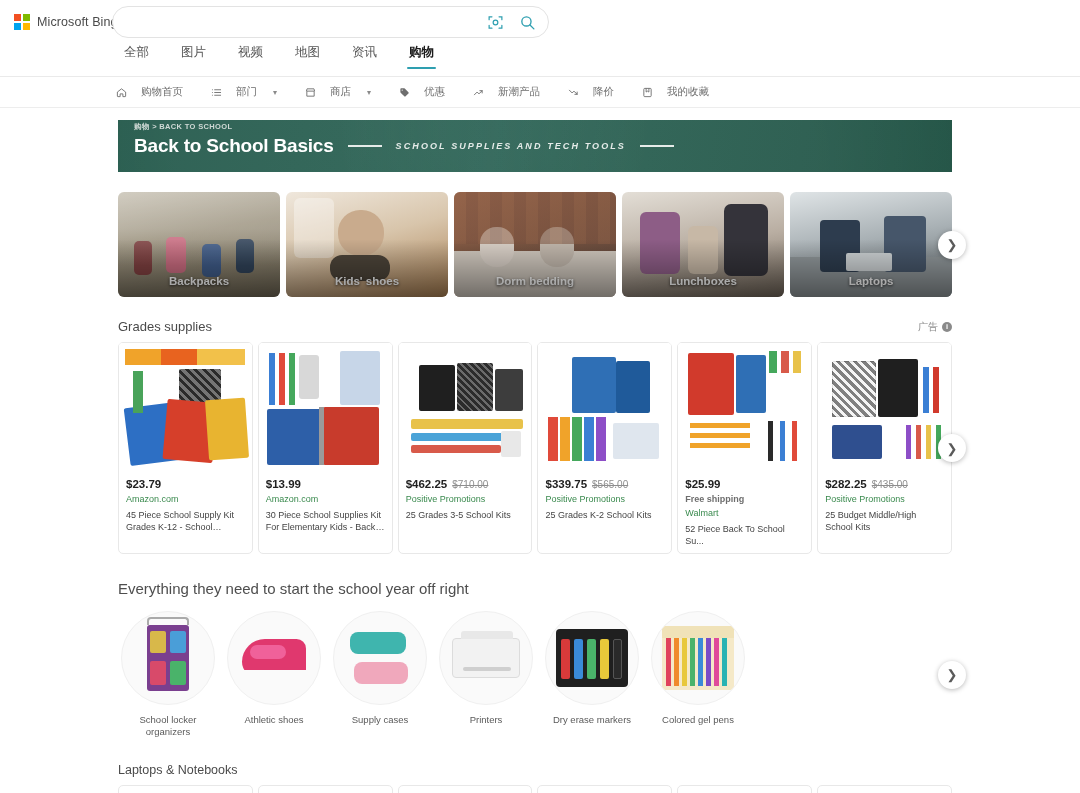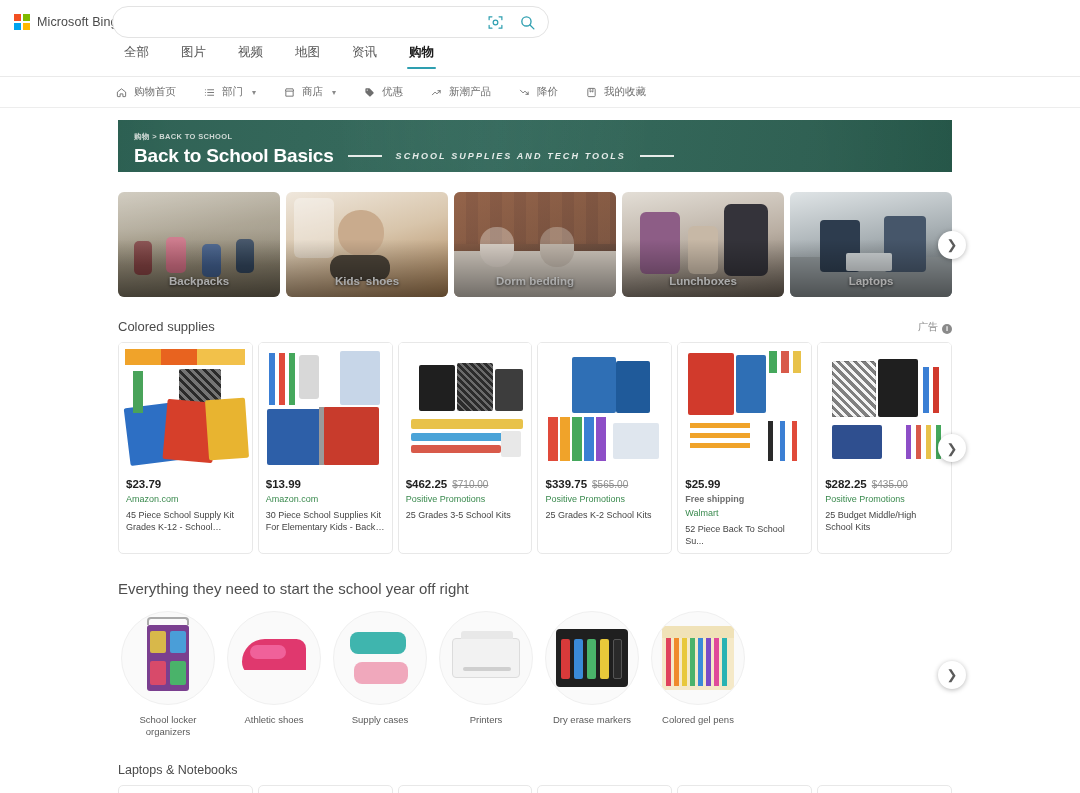--- a/index.html
+++ b/index.html
@@ -74,34 +74,34 @@
   .header-rule { height: 1px; background: #eaeaea; width: 100%; margin-top: 2px; }
 
   
   .shopnav {
     height: 30px;
     display: flex; align-items: center;
     padding-left: 116px;
     gap: 0;
   }
   .shopnav-item {
-    display: flex; align-items: center; gap: 7px;
+    display: flex; align-items: center; gap: 14px;
     font-size: 10.5px; color: #6e6e6e;
     margin-right: 28px; cursor: pointer; white-space: nowrap;
   }
   .shopnav-item svg { display: block; }
   .caret { font-size: 8px; color: #8a8a8a; margin-left: 2px; }
   .shop-rule { height: 1px; background: #ededed; width: 100%; }
 
   .banner {
     margin: 12px 0 0 118px;
     width: 834px; height: 52px;
     background: linear-gradient(100deg, #255a4c 0%, #2d6456 45%, #245547 100%);
     position: relative; overflow: hidden;
-    padding: 12px 0 0 16px;
+    padding: 2px 0 0 16px;
   }
   .banner::before {
     content:""; position:absolute; inset:0;
     background:
       radial-gradient(circle at 18% 30%, rgba(255,255,255,.05) 0 14%, transparent 40%),
       radial-gradient(circle at 72% 75%, rgba(255,255,255,.045) 0 16%, transparent 44%),
       radial-gradient(circle at 45% 10%, rgba(255,255,255,.035) 0 10%, transparent 35%);
   }
   .banner-crumb {
     position: relative;
@@ -145,21 +145,21 @@
     cursor: pointer; z-index: 5;
   }
   .carousel-next span { font-size: 13px; color: #5a5a5a; line-height: 1; }
 
   
   .sec-head {
     margin: 22px 0 8px 118px; width: 834px;
     display: flex; align-items: center; justify-content: space-between;
   }
   .sec-title { font-size: 13px; color: #4a4a4a; }
-  .ad-label { display: flex; align-items: flex-end; gap: 4px; font-size: 10px; color: #8a8a8a; }
+  .ad-label { display: flex; align-items: center; gap: 4px; font-size: 10px; color: #8a8a8a; }
   .ad-info {
     width: 10px; height: 10px; border-radius: 50%; background: #8a8a8a;
     color: #fff; font-size: 7.5px; display: flex; align-items: center; justify-content: center;
     font-weight: bold;
   }
 
   
   .products {
     margin-left: 118px; width: 834px;
     display: flex; gap: 5px; position: relative;
@@ -386,21 +386,21 @@
     </div>
     <div class="tile-label">Laptops</div>
   </div>
 
   <div class="carousel-next">
     <span>❯</span>
   </div>
 </div>
 
 <div class="sec-head">
-  <div class="sec-title">Colored supplies</div>
+  <div class="sec-title">Grades supplies</div>
   <div class="ad-label">
     <span>广告</span>
     <span class="ad-info">i</span>
   </div>
 </div>
 
 <div class="products">
 
   <div class="pcard">
     <div class="pcard-img">

